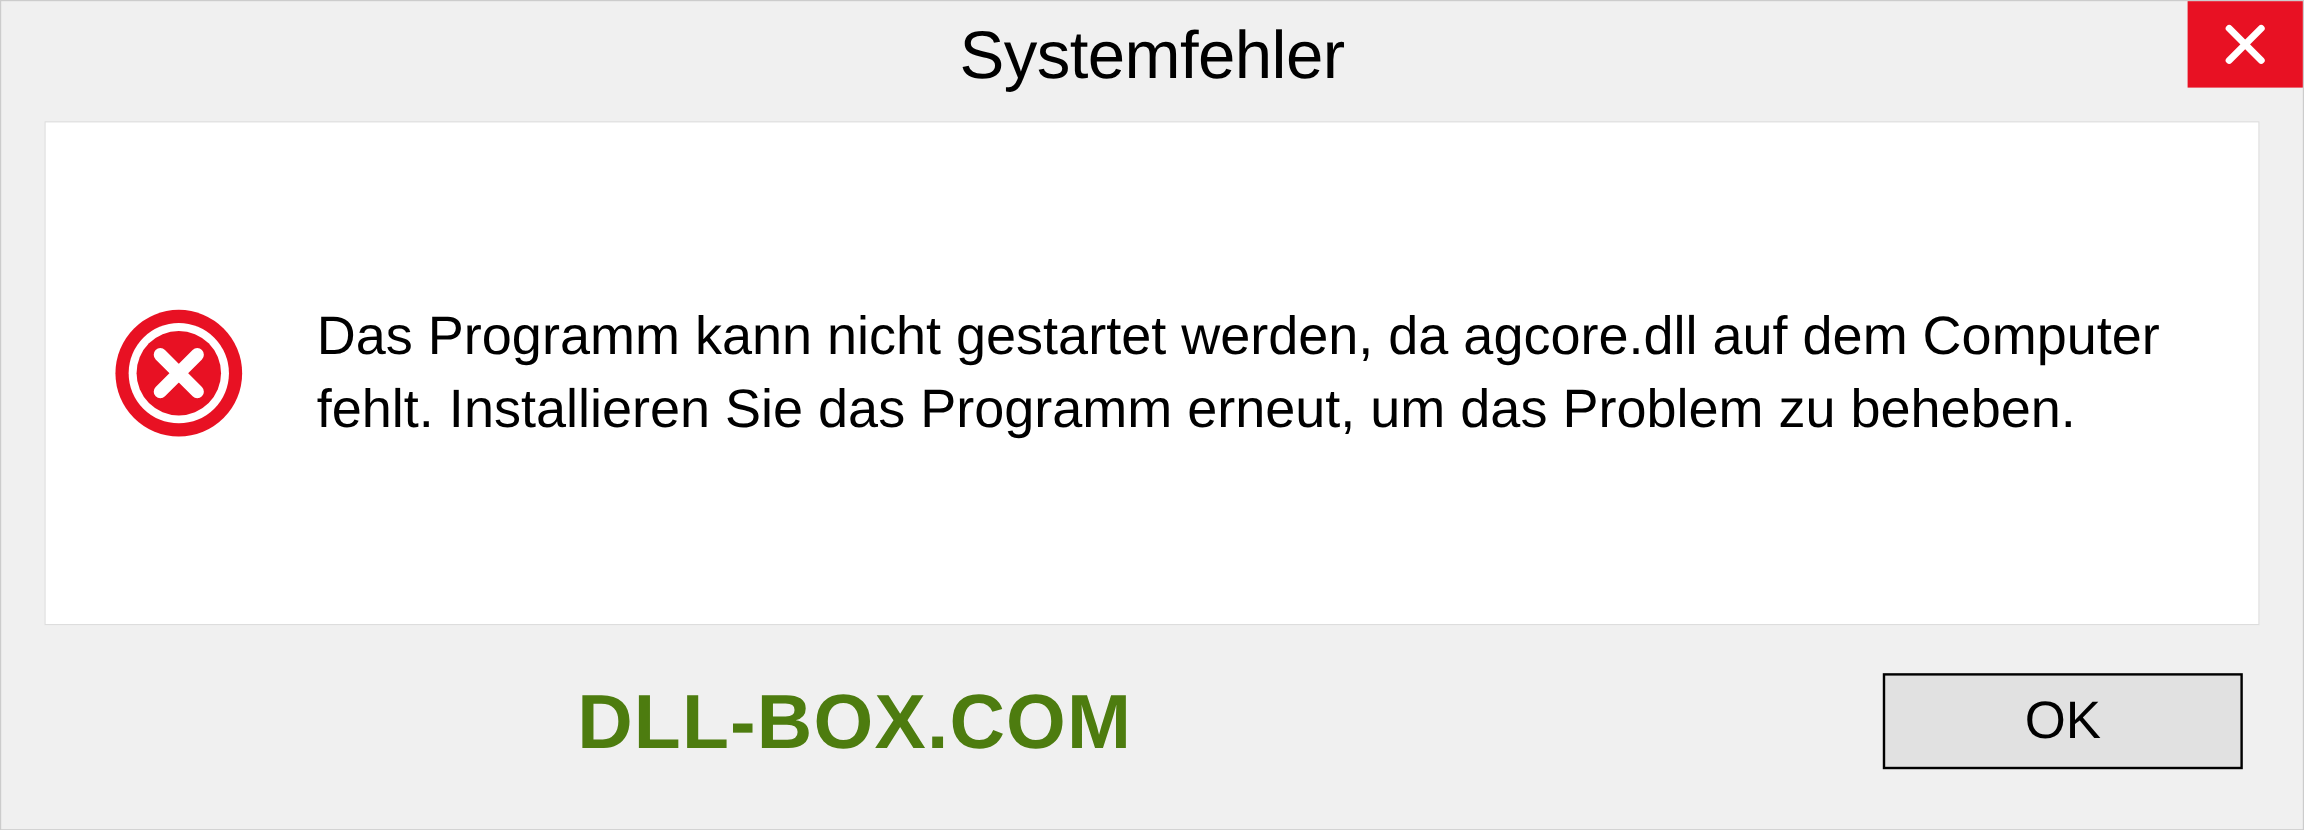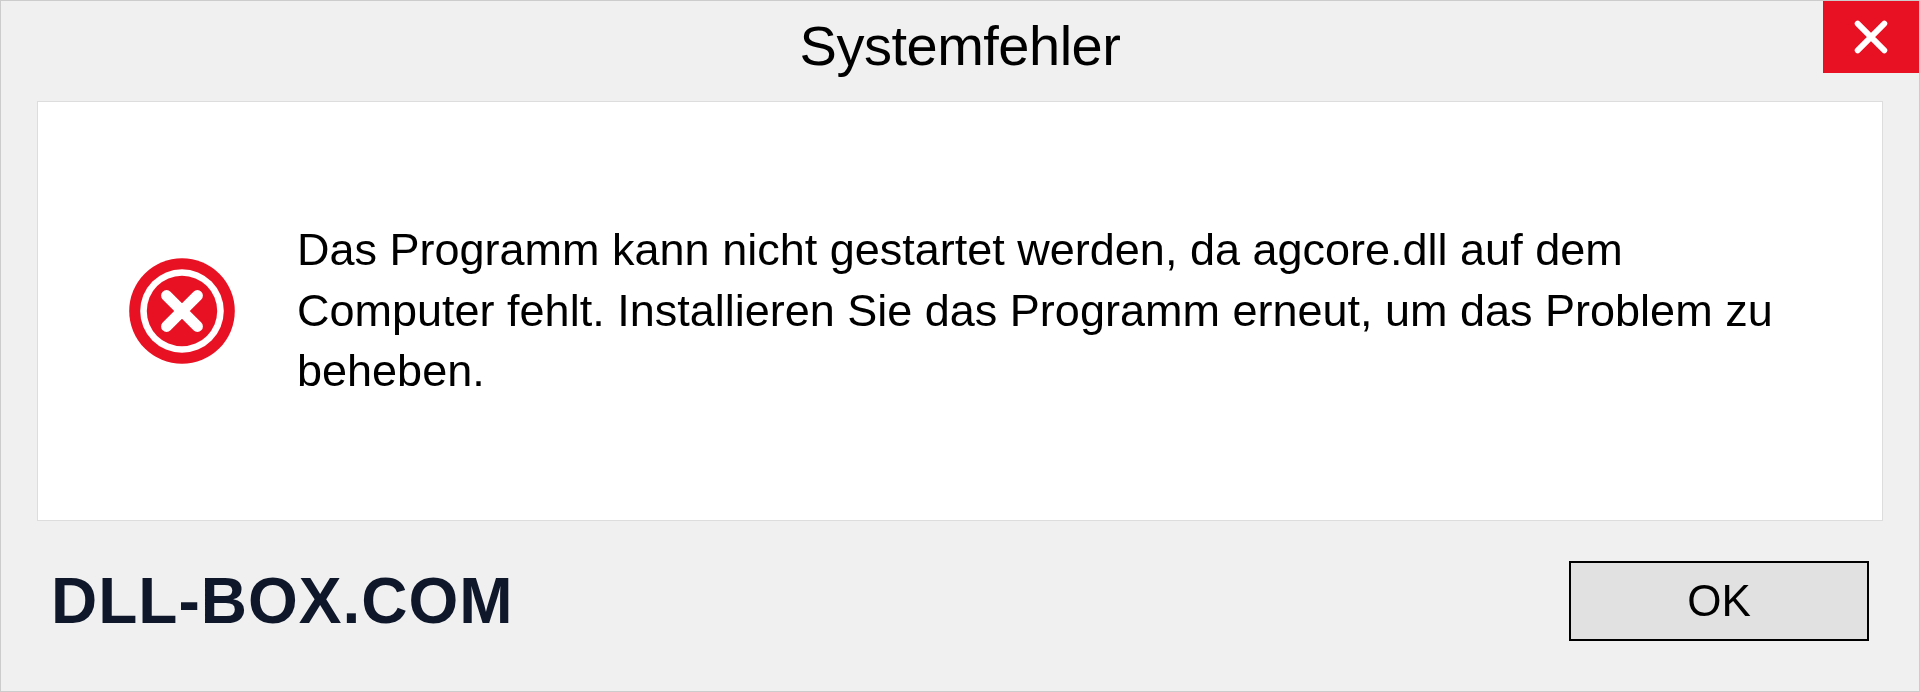--- a/index.html
+++ b/index.html
@@ -52,21 +52,21 @@
       width: 40px;
       height: 40px;
     }
     .content-panel {
       margin: 10px 36px 20px 36px;
       background: #fff;
       border: 1px solid #ddd;
       flex: 1;
       display: flex;
       align-items: center;
-      padding: 50px 60px 50px 89px;
+      padding: 50px 60px 50px 56px;
       gap: 60px;
     }
     .error-icon {
       flex-shrink: 0;
       width: 110px;
       height: 110px;
     }
     .message-text {
       font-size: 45px;
       line-height: 1.35;
@@ -74,23 +74,24 @@
       font-weight: 400;
     }
     .footer {
       height: 150px;
       display: flex;
       align-items: center;
       justify-content: space-between;
       padding: 0 50px 30px 50px;
     }
     .watermark {
+      margin-left: 430px;
       font-size: 64px;
       font-weight: 800;
-      color: #0f172a;
+      color: #4d7c0f;
       letter-spacing: 1px;
       font-family: Arial, sans-serif;
     }
     .ok-button {
       width: 300px;
       height: 80px;
       background: #e1e1e1;
       border: 2px solid #000000;
       font-size: 44px;
       color: #000;

